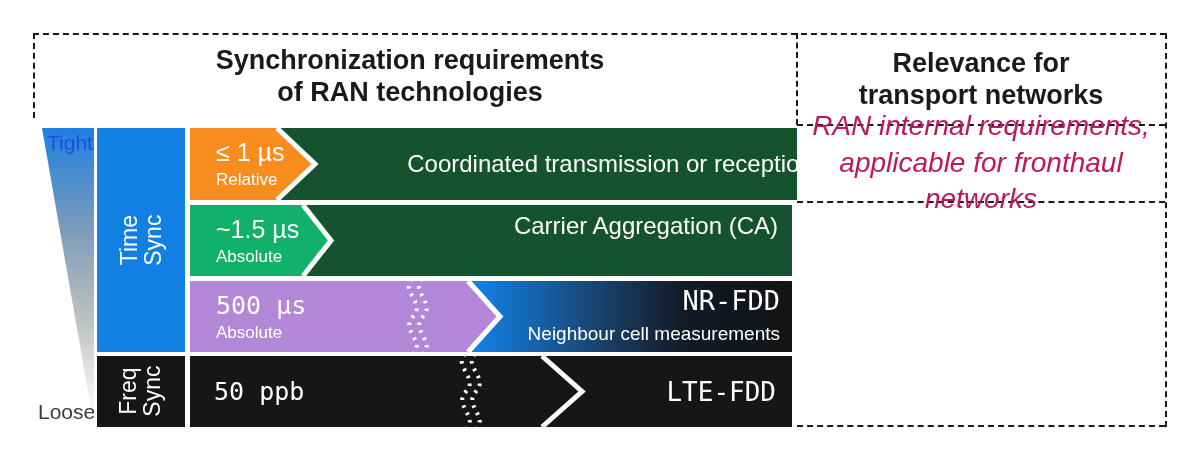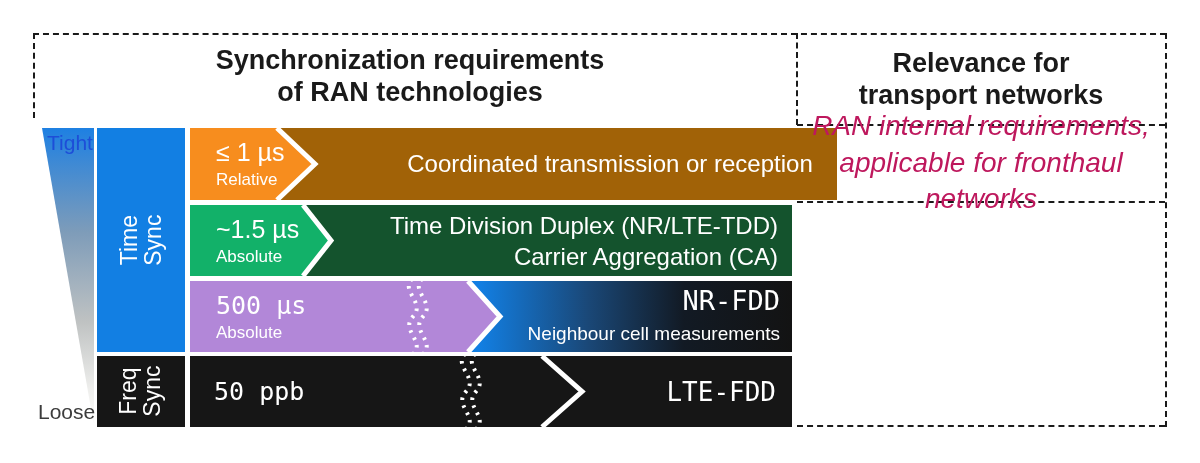--- a/index.html
+++ b/index.html
@@ -74,39 +74,38 @@
   <div class="abs scale-bot" style="left:38px;top:400px;">Loose</div>
 
   <div class="abs vbar" style="left: 97px; top: 128px; width: 88px; height: 224px; background: rgb(18, 127, 227);">
     <span>Time Sync</span>
   </div>
   <div class="abs vbar" style="left: 97px; top: 356px; width: 88px; height: 71px; background: rgb(22, 22, 22);">
     <span>Freq
 Sync</span>
   </div>
 
-  <div class="abs row" style="left: 190px; top: 128px; width: 607px; height: 72px; background: #a16207; padding-left: 40px;">
+  <div class="abs row" style="left: 190px; top: 128px; width: 607px; height: 72px; background: #14532d;">
     <svg class="abs" style="left:0;top:0;" width="132" height="72">
       <polygon points="0,0 87,0 125,36 87,72 0,72" fill="#F78D1E"></polygon>
       <path d="M87,0 L125,36 L87,72" fill="none" stroke="#ffffff" stroke-width="5"></path>
     </svg>
     <div class="arrow-val">≤ 1 µs</div>
     <div class="arrow-qual">Relative</div>
     <div class="abs bar-label r1-label" style="left:130px;top:0;width:470px;height:72px;">Coordinated transmission or reception</div>
   </div>
 
   <div class="abs row" style="left: 190px; top: 205px; width: 602px; height: 71px; background: #14532d;">
     <svg class="abs" style="left:0;top:0;" width="150" height="71">
       <polygon points="0,0 113,0 141,35.5 113,71 0,71" fill="#12B169"></polygon>
       <path d="M113,0 L141,35.5 L113,71" fill="none" stroke="#ffffff" stroke-width="5"></path>
     </svg>
     <div class="arrow-val">~1.5 µs</div>
     <div class="arrow-qual">Absolute</div>
     <div class="abs bar-label r2-labels" style="right:14px;top:5px;width:430px;">
-      <div>Time Division Duplex (NR/LTE-TDD)</div>
       <div>Carrier Aggregation (CA)</div>
     </div>
   </div>
 
   <div class="abs row row3-bg" style="left:190px;top:281px;width:602px;height:71px;">
     <svg class="abs" style="left:0;top:0;" width="315" height="71">
       <polygon points="0,0 278,0 310,35.5 278,71 0,71" fill="#B287D8"></polygon>
       <path d="M278,0 L310,35.5 L278,71" fill="none" stroke="#ffffff" stroke-width="5"></path>
       <g>
         <path d="M222,-2 C210,10 236,22 223,35.5 C210,49 236,61 223,73" fill="none" stroke="#ffffff" stroke-width="4" stroke-dasharray="2.5 5.5"></path>

